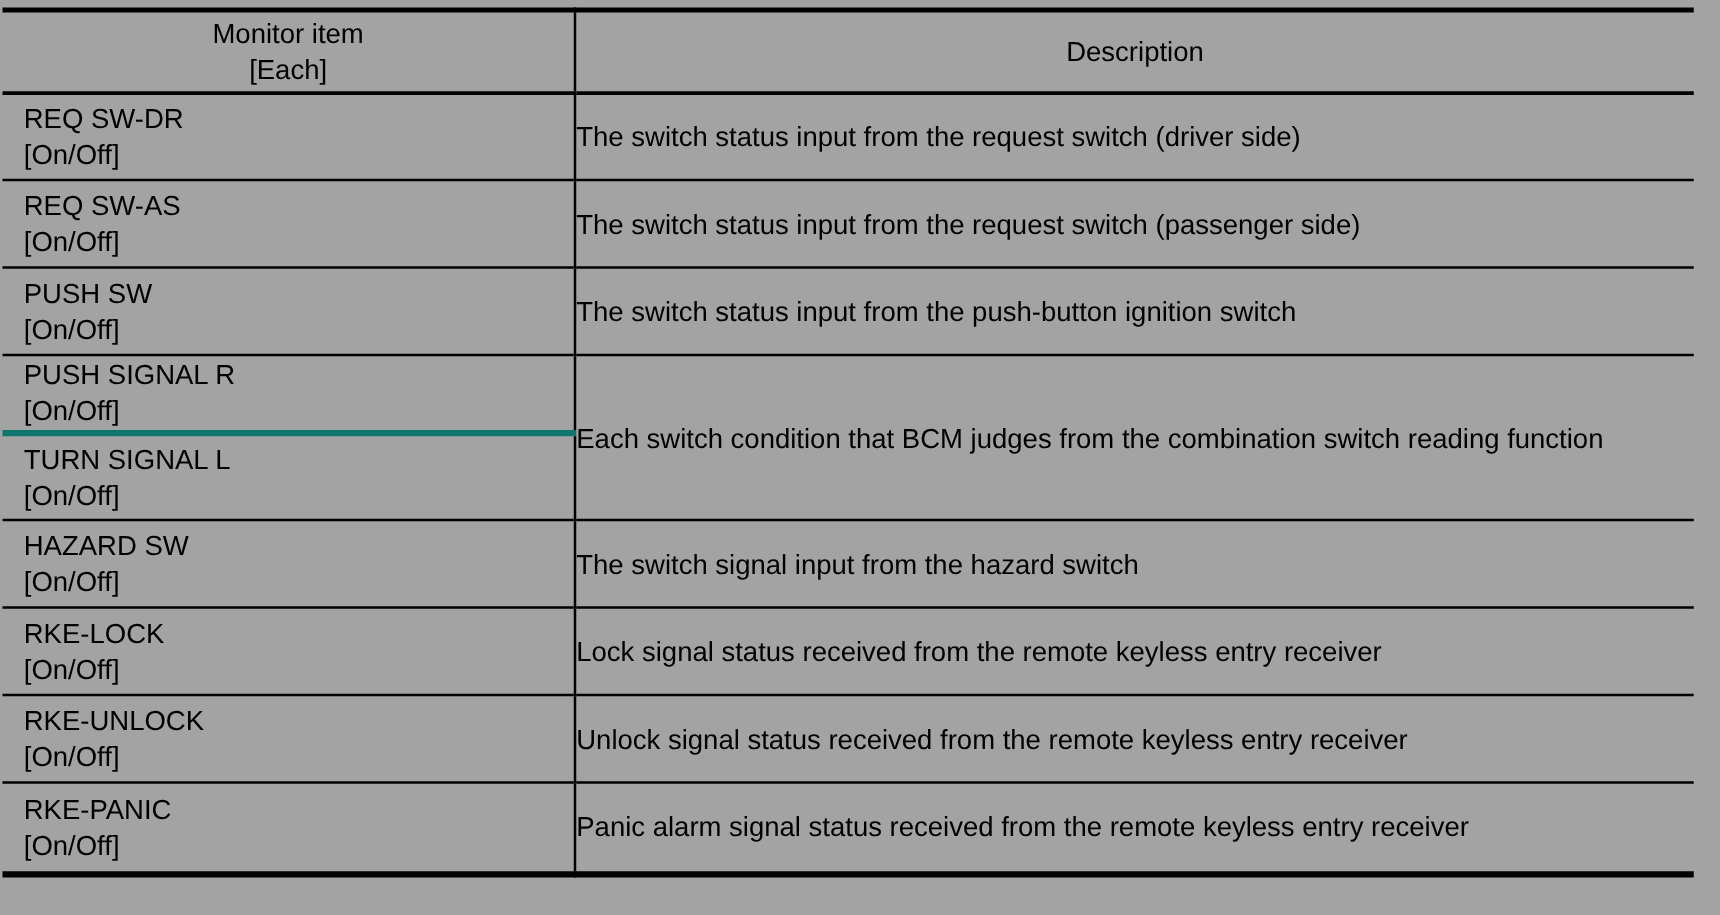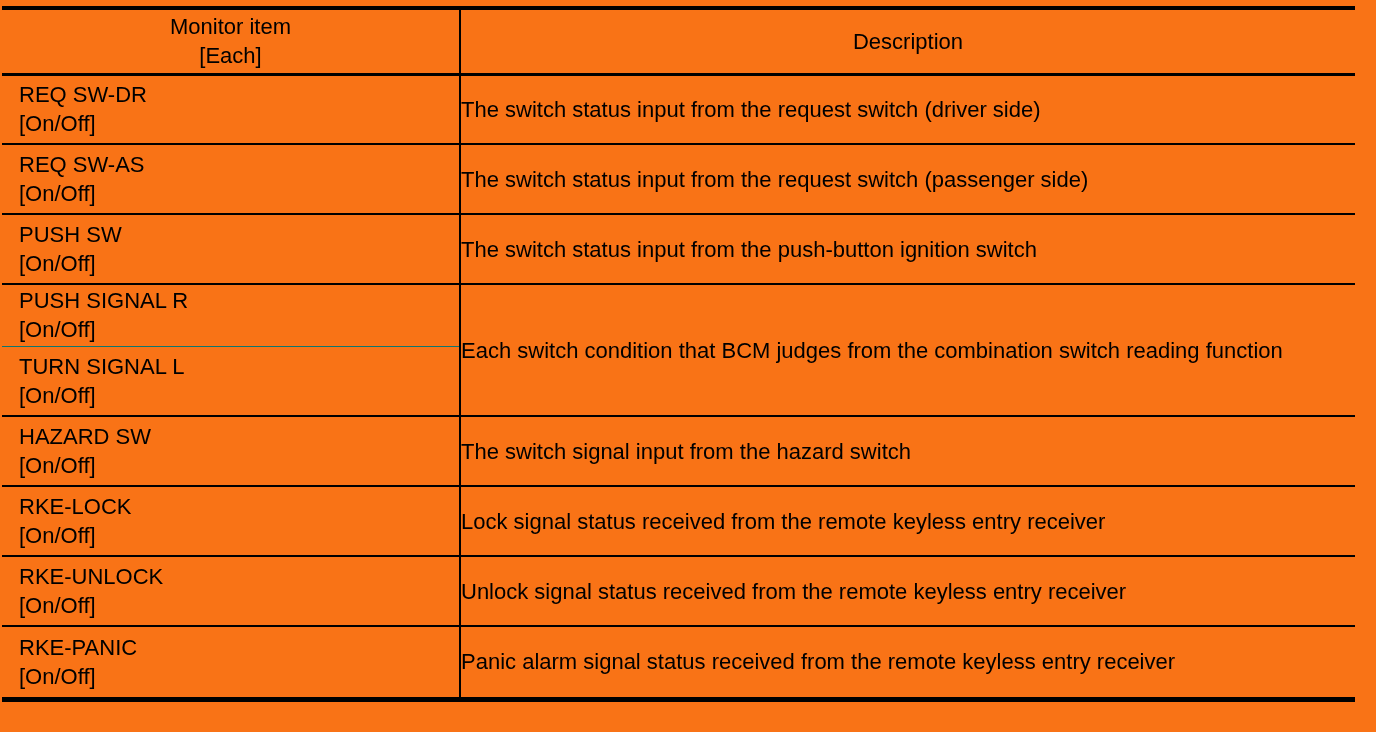--- a/index.html
+++ b/index.html
@@ -4,21 +4,21 @@
 <style>
   html, body {
     margin: 0;
     padding: 0;
     background: #ffffff;
   }
   .page {
     position: relative;
     width: 1376px;
     height: 732px;
-    background: #f97316;
+    background: #a3a3a3;
     font-family: "Liberation Sans", sans-serif;
     color: #000000;
     overflow: hidden;
   }
   table.monitor-table {
     border-collapse: collapse;
     table-layout: fixed;
     width: 1353px;
     margin: 6px 0 0 2px;
     border-top: 4px solid #000;
@@ -43,21 +43,21 @@
   tbody tr.short { height: 62px; }
   tbody tr.tall  { height: 73px; }
 
   tbody td { border-top: 2px solid #000; }
   th.item-cell, td.item-cell { border-right: 2px solid #000; }
   td.item-cell {
     text-align: left;
     padding-left: 17px;
     line-height: 29px;
   }
-  td.thin-top { border-top: 1px solid #0f766e; }
+  td.thin-top { border-top: 5px solid #0f766e; }
   td.desc-cell {
     text-align: left;
     line-height: 27px;
   }
 </style>
 </head>
 <body>
 
 <div class="page">
   <table class="monitor-table">

